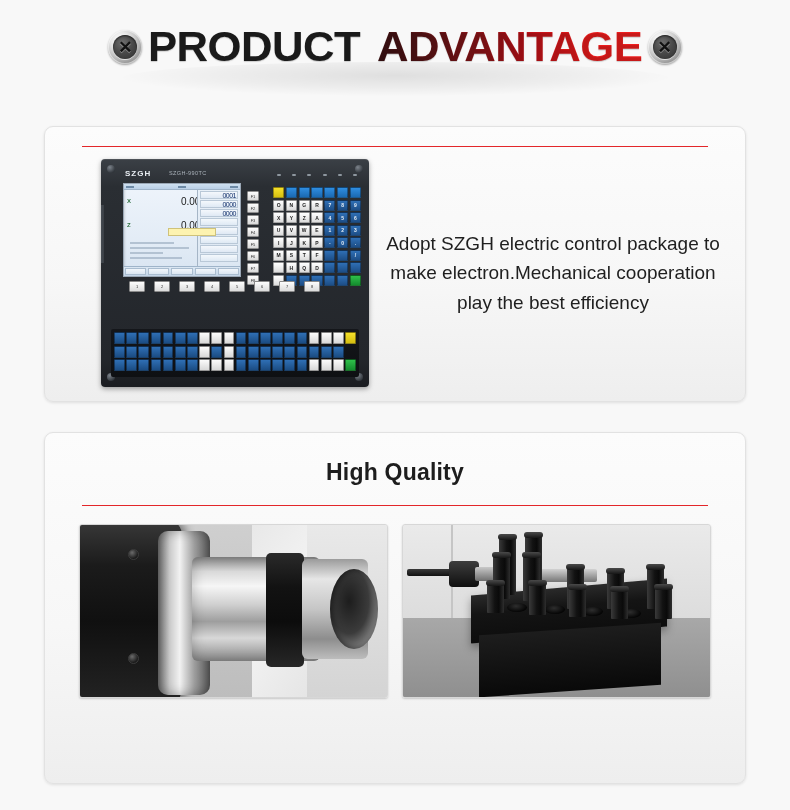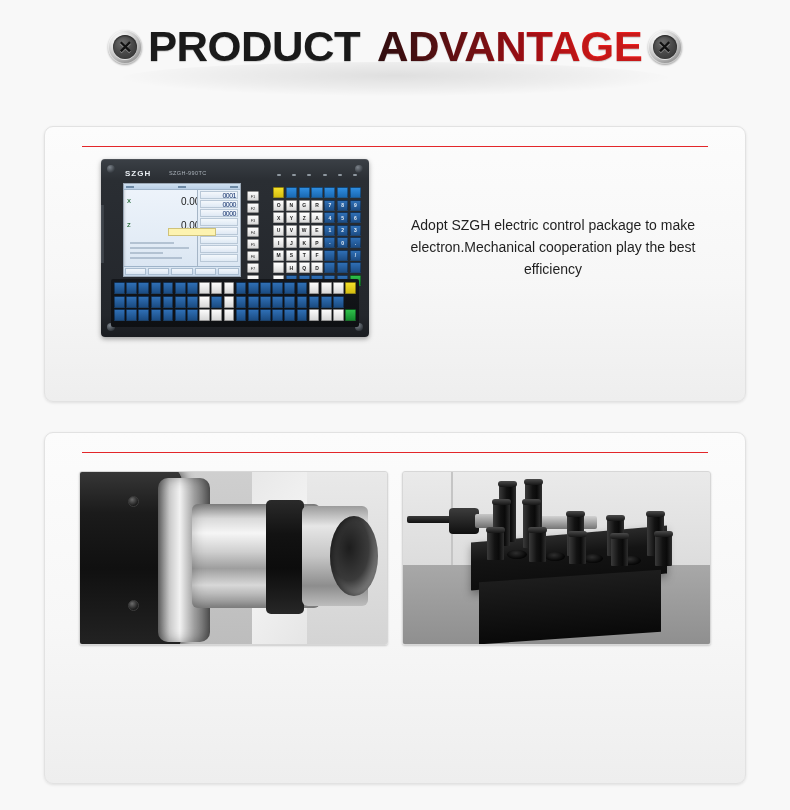--- a/index.html
+++ b/index.html
@@ -117,31 +117,31 @@
   
   .card1-body {
     display: flex;
     align-items: center;
     margin-top: 12px;
     padding: 0 22px 0 56px;
   }
   .card1-text {
     flex: 1;
     text-align: center;
-    font-size: 14px;
+    font-size: 19px;
     color: #1f1f1f;
     line-height: 1.55;
     padding-left: 14px;
   }
 
   
   .cnc {
     position: relative;
     width: 268px;
-    height: 178px;
+    height: 228px;
     background: linear-gradient(180deg, #3b4046 0%, #2a2e33 12%, #23262b 88%, #1a1c20 100%);
     border-radius: 4px;
     box-shadow: 0 2px 5px rgba(0,0,0,0.35), inset 0 1px 0 rgba(255,255,255,0.10);
     flex: 0 0 auto;
     overflow: hidden;
   }
   .cnc-ear {
     position: absolute;
     left: -7px; top: 46px;
     width: 10px; height: 58px;
@@ -755,20 +755,21 @@
           <div class="bk white"></div>
           <div class="bk green"></div>
         </div>
     </div>
 
     <div class="card1-text">Adopt SZGH electric control package to make electron.Mechanical cooperation play the best efficiency</div>
   </div>
 </div>
 
 <div class="card" id="card-quality">
+  <div class="card-title">High Quality</div>
   <div class="card-rule"></div>
 
   <div class="card2-body">
 
     <div class="photo ph-spindle">
       <div class="sp-wallL"></div>
       <div class="sp-wallR"></div>
       <div class="sp-housing"></div>
       <div class="sp-bolt b1"></div>
       <div class="sp-bolt b2"></div>

